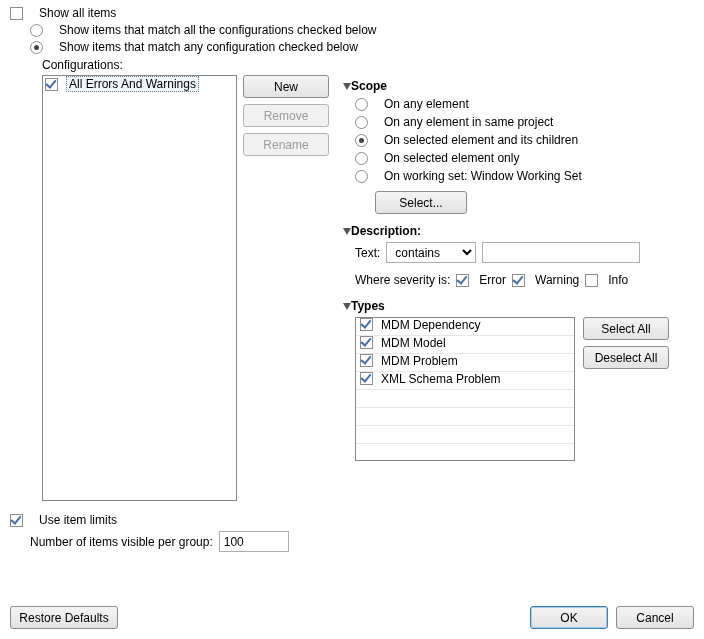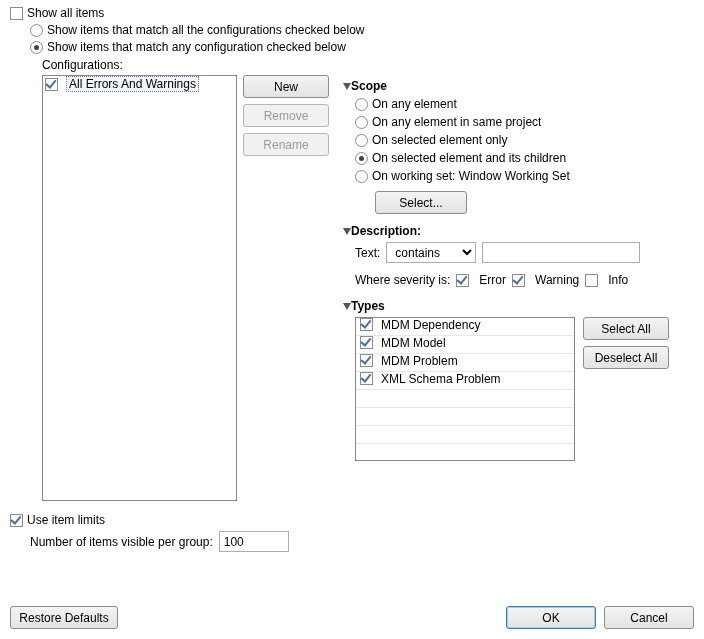--- a/index.html
+++ b/index.html
@@ -7,21 +7,21 @@
     margin: 0;
     font-family: "Segoe UI", Tahoma, sans-serif;
     font-size: 12px;
     background: #fff;
     color: #000;
     width: 704px;
     height: 639px;
     padding: 6px 10px 10px 10px;
     position: relative;
   }
-  .row { display: flex; align-items: center; }
+  .row { display: flex; align-items: center; gap: 12px; }
   .checkbox {
     -webkit-appearance: none;
     appearance: none;
     width: 13px; height: 13px;
     border: 1px solid #8c8c8c;
     background: #fff;
     margin: 0 4px 0 0;
     position: relative;
     flex-shrink: 0;
   }
@@ -149,21 +149,21 @@
     margin-top: 12px;
   }
   .bottom-controls .row { margin-bottom: 4px; }
   .footer {
     position: absolute;
     left: 10px; right: 10px; bottom: 10px;
     display: flex;
     justify-content: space-between;
   }
   .footer-right { display: flex; gap: 8px; }
-  .footer button.std { width: 90px; }
+  .footer button.std { width: 78px; }
   .restore { width: 108px !important; }
 </style>
 </head>
 <body>
 
 <div class="row" style="margin-bottom:3px;">
   <input type="checkbox" class="checkbox" style="">
   <label>Show all items</label>
 </div>
 
@@ -202,26 +202,26 @@
     <div class="scope-opts">
       <div class="row">
         <input type="radio" class="radio" name="scope" style="">
         <label>On any element</label>
       </div>
       <div class="row">
         <input type="radio" class="radio" name="scope" style="">
         <label>On any element in same project</label>
       </div>
       <div class="row">
+        <input type="radio" class="radio" name="scope" checked="" style="">
+        <label>On selected element and its children</label>
+      </div>
+      <div class="row">
         <input type="radio" class="radio" name="scope" style="">
         <label>On selected element only</label>
-      </div>
-      <div class="row">
-        <input type="radio" class="radio" name="scope" checked="" style="">
-        <label>On selected element and its children</label>
       </div>
       <div class="row">
         <input type="radio" class="radio" name="scope" style="">
         <label>On working set:  Window Working Set</label>
       </div>
       <div class="row" style="margin:4px 0 0 20px;">
         <button class="std" style="width:92px;">Select...</button>
       </div>
     </div>
 

